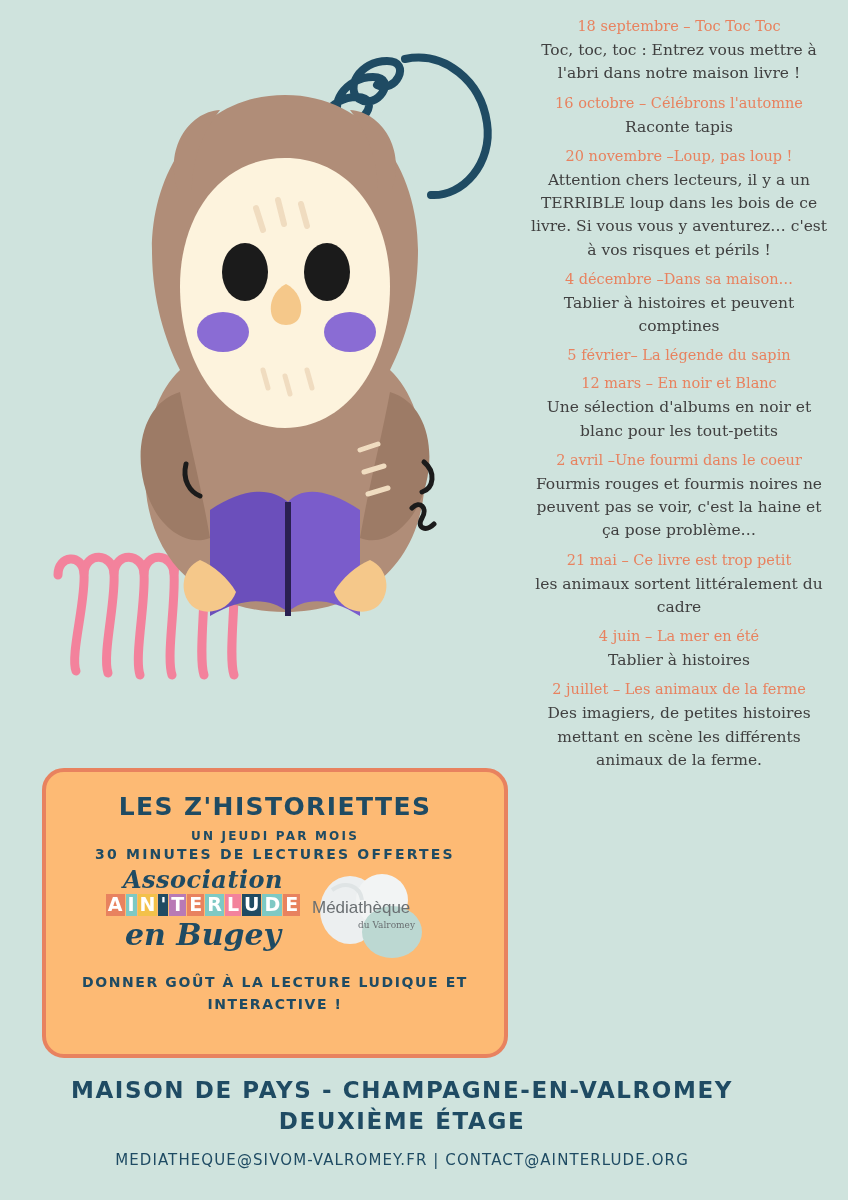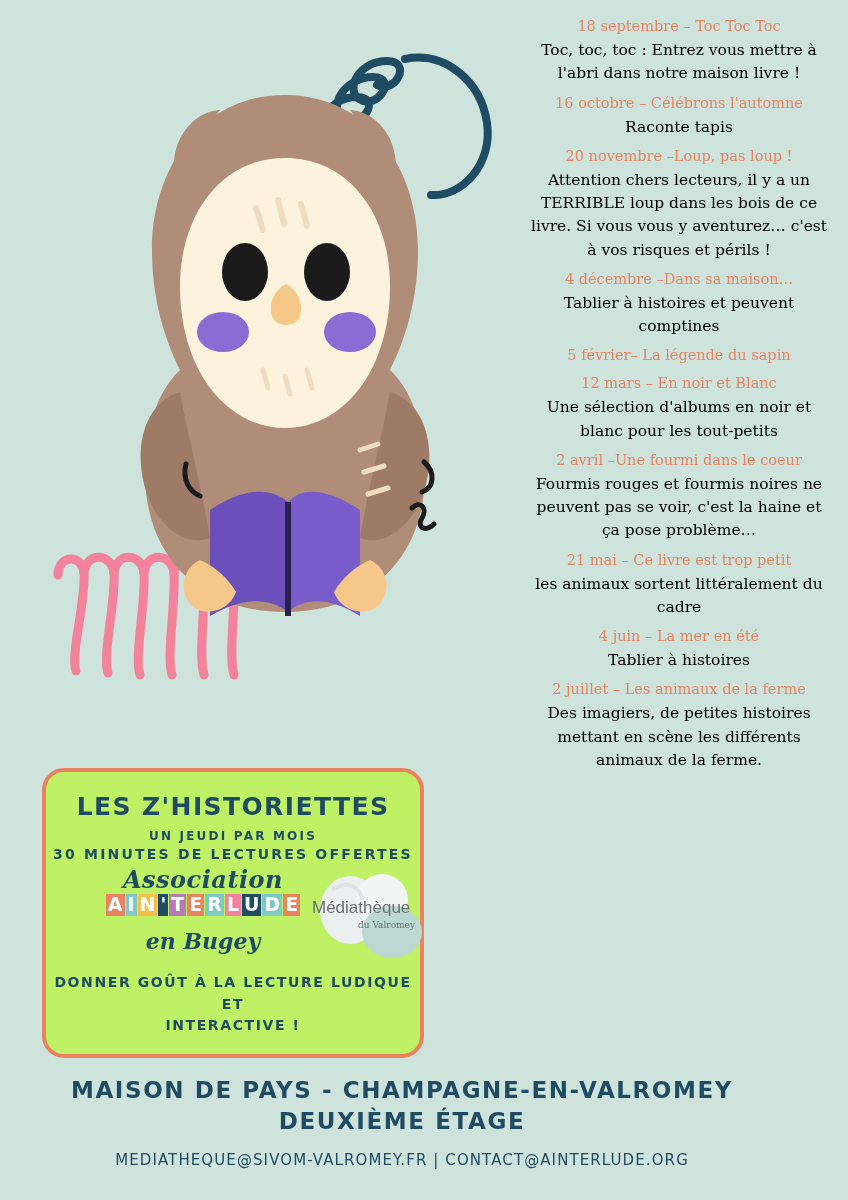--- a/index.html
+++ b/index.html
@@ -50,23 +50,23 @@
     top: 545px;
     width: 210px;
     height: 135px;
   }
 
   
   .info-card {
     position: absolute;
     left: 42px;
     top: 768px;
-    width: 382px;
+    width: 466px;
     height: 290px;
-    background: #bef264;
+    background: #fdba74;
     border: 4px solid #e8825f;
     border-radius: 22px;
     box-sizing: border-box;
     text-align: center;
     padding-top: 20px;
   }
   .card-title {
     font-size: 25px;
     font-weight: bold;
     letter-spacing: 1.4px;
@@ -118,27 +118,27 @@
   }
   .assoc-line2 .blk {
     font-size: 19px;
     font-weight: bold;
     color: #ffffff;
     font-family: "DejaVu Sans", sans-serif;
     padding: 1px 2px;
     line-height: 1.05;
   }
   .assoc-line3 {
-    font-size: 22px;
+    font-size: 30px;
     color: #1f4b63;
     font-style: italic;
     font-family: "DejaVu Serif", serif;
     font-weight: bold;
     line-height: 1.05;
-    margin-top: 14px;
+    margin-top: 3px;
   }
   .media-logo {
     position: absolute;
     left: 250px;
     top: 2px;
     width: 150px;
     height: 92px;
   }
   .media-text {
     position: absolute;
@@ -199,21 +199,21 @@
     margin-bottom: 7px;
   }
   .event-title {
     color: #e8825f;
     font-family: "DejaVu Serif", serif;
     font-size: 14.5px;
     line-height: 1.45;
     margin-bottom: 2px;
   }
   .event-desc {
-    color: #000000;
+    color: #404040;
     font-family: "DejaVu Serif", serif;
     font-size: 15.5px;
     line-height: 1.5;
     padding: 0 6px;
   }
 </style>
 </head>
 <body>
 
 <div class="poster">

